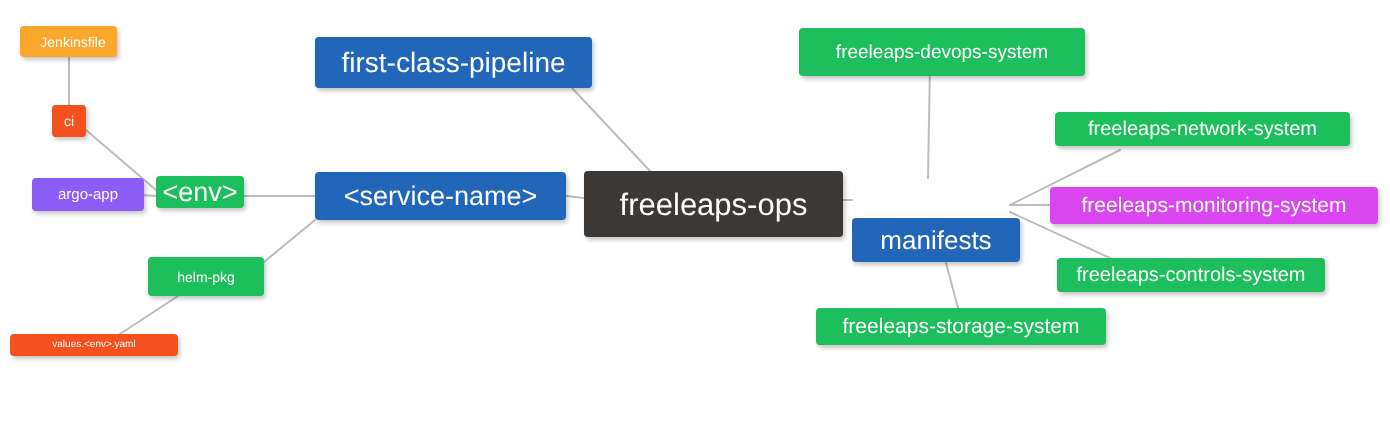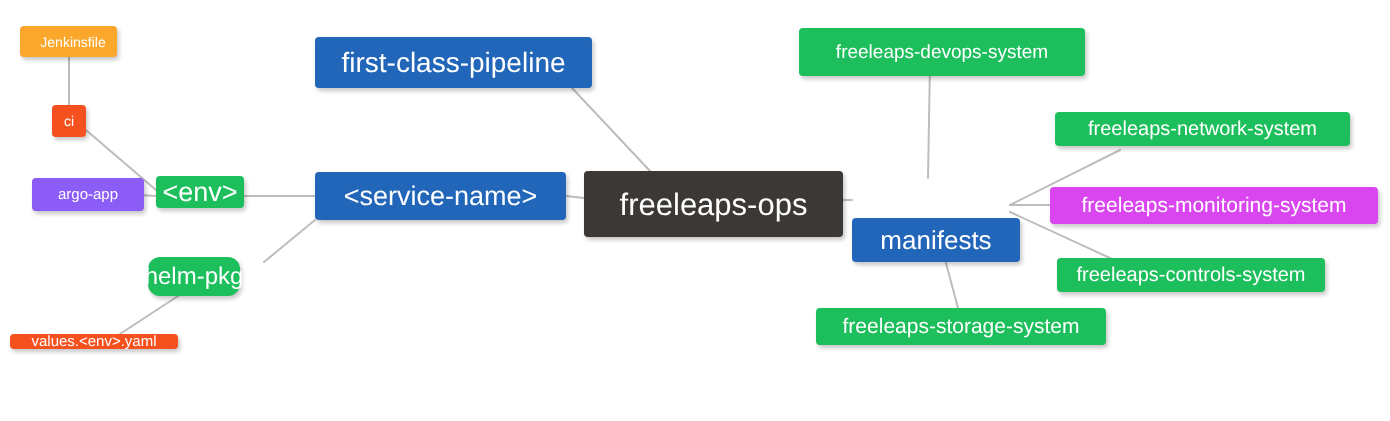--- a/index.html
+++ b/index.html
@@ -67,24 +67,24 @@
       </div>
       <div class="node" style="left: 52px; top: 105px; width: 34px; height: 32px; background: rgb(244, 81, 30); font-size: 14px;">
         <span class="node-label">ci</span>
       </div>
       <div class="node" style="left: 32px; top: 178px; width: 112px; height: 33px; background: #8b5cf6; font-size: 15px; text-align: right;">
         <span class="node-label">argo-app</span>
       </div>
       <div class="node" style="left: 156px; top: 176px; width: 88px; height: 32px; background: rgb(29, 191, 92); font-size: 27px;">
         <span class="node-label">&lt;env&gt;</span>
       </div>
-      <div class="node" style="left: 148px; top: 257px; width: 92px; height: 39px; background: rgb(29, 191, 92); font-size: 24px; border-radius: 12px;">
+      <div class="node" style="left: 148px; top: 257px; width: 116px; height: 39px; background: rgb(29, 191, 92); font-size: 14px;">
         <span class="node-label">helm-pkg</span>
       </div>
-      <div class="node" style="left: 10px; top: 334px; width: 168px; height: 15px; background: rgb(244, 81, 30); font-size: 15px;">
+      <div class="node" style="left: 10px; top: 334px; width: 168px; height: 22px; background: rgb(244, 81, 30); font-size: 10px;">
         <span class="node-label">values.&lt;env&gt;.yaml</span>
       </div>
       <div class="node" style="left: 315px; top: 37px; width: 277px; height: 51px; background: rgb(33, 102, 184); font-size: 28px;">
         <span class="node-label">first-class-pipeline</span>
       </div>
       <div class="node" style="left: 315px; top: 172px; width: 251px; height: 48px; background: rgb(33, 102, 184); font-size: 27px; text-align: right;">
         <span class="node-label">&lt;service-name&gt;</span>
       </div>
       <div class="node" style="left: 584px; top: 171px; width: 259px; height: 66px; background: rgb(59, 56, 53); font-size: 31px; text-align: right;">
         <span class="node-label">freeleaps-ops</span>

